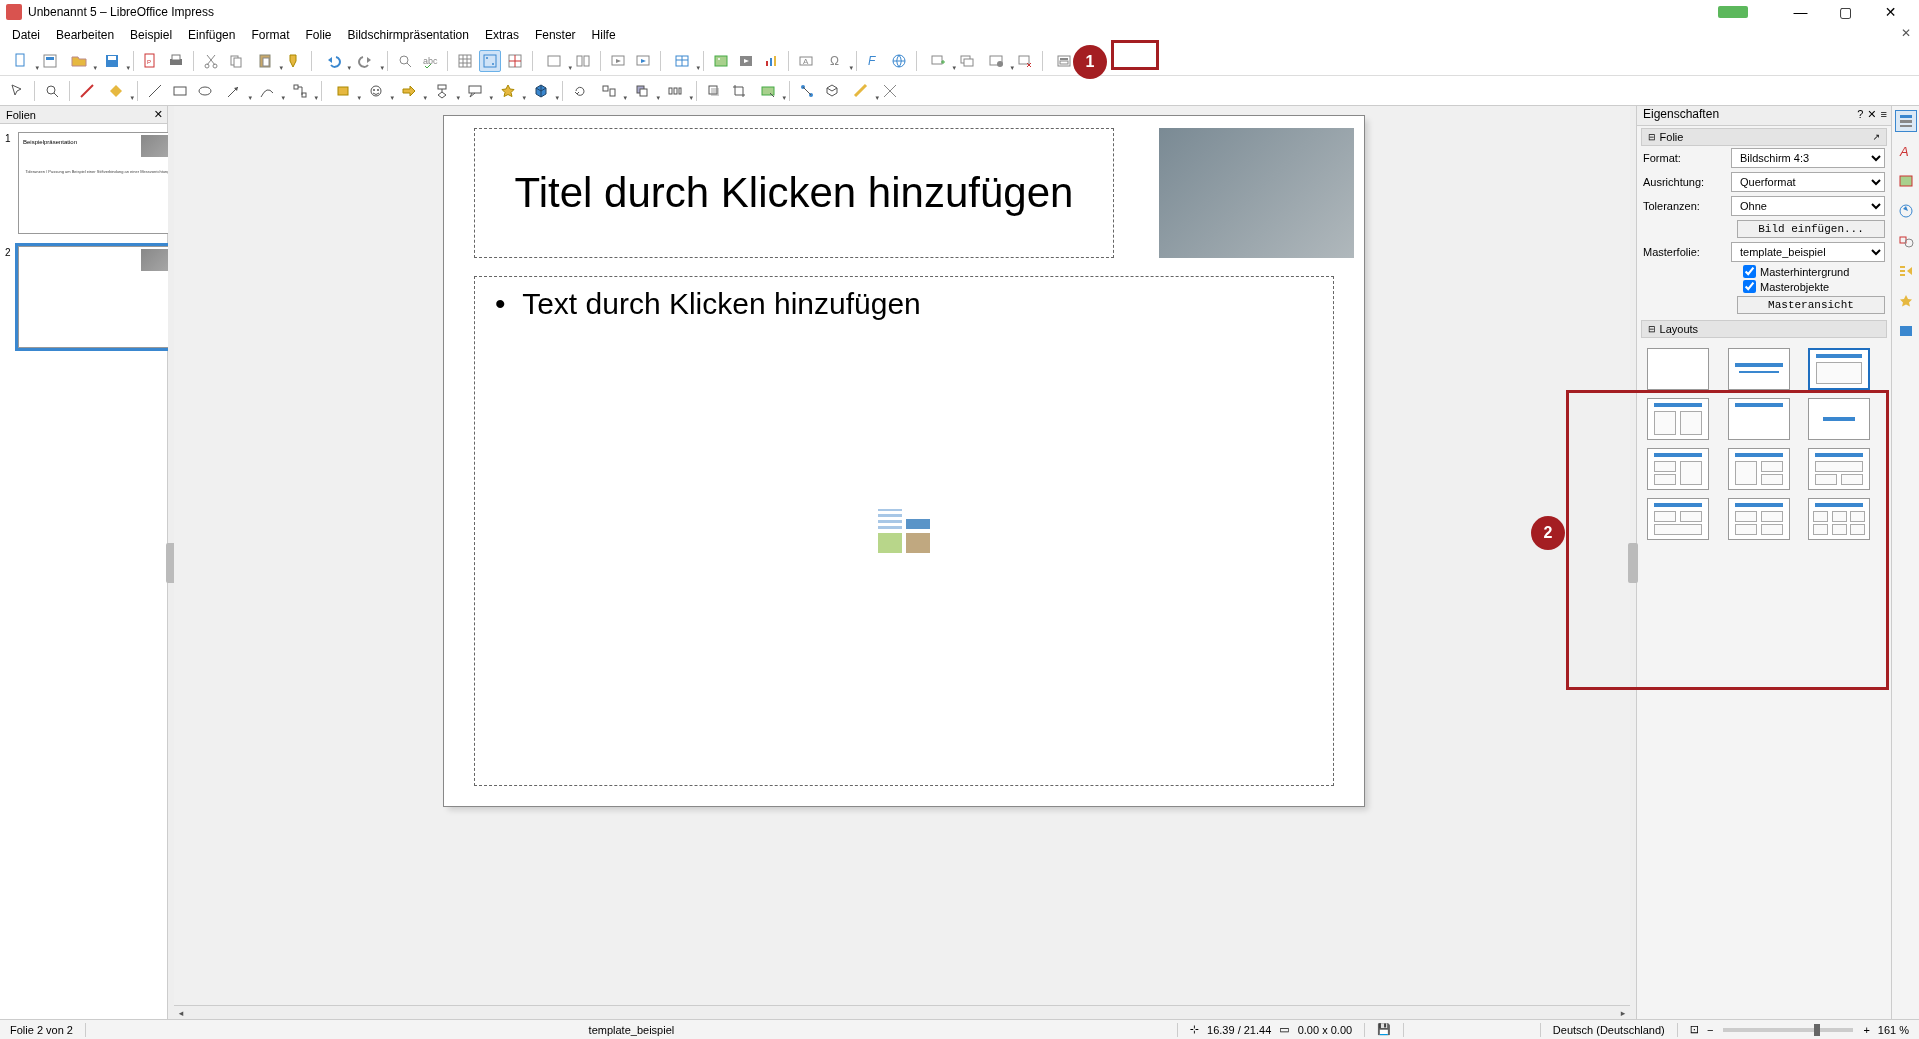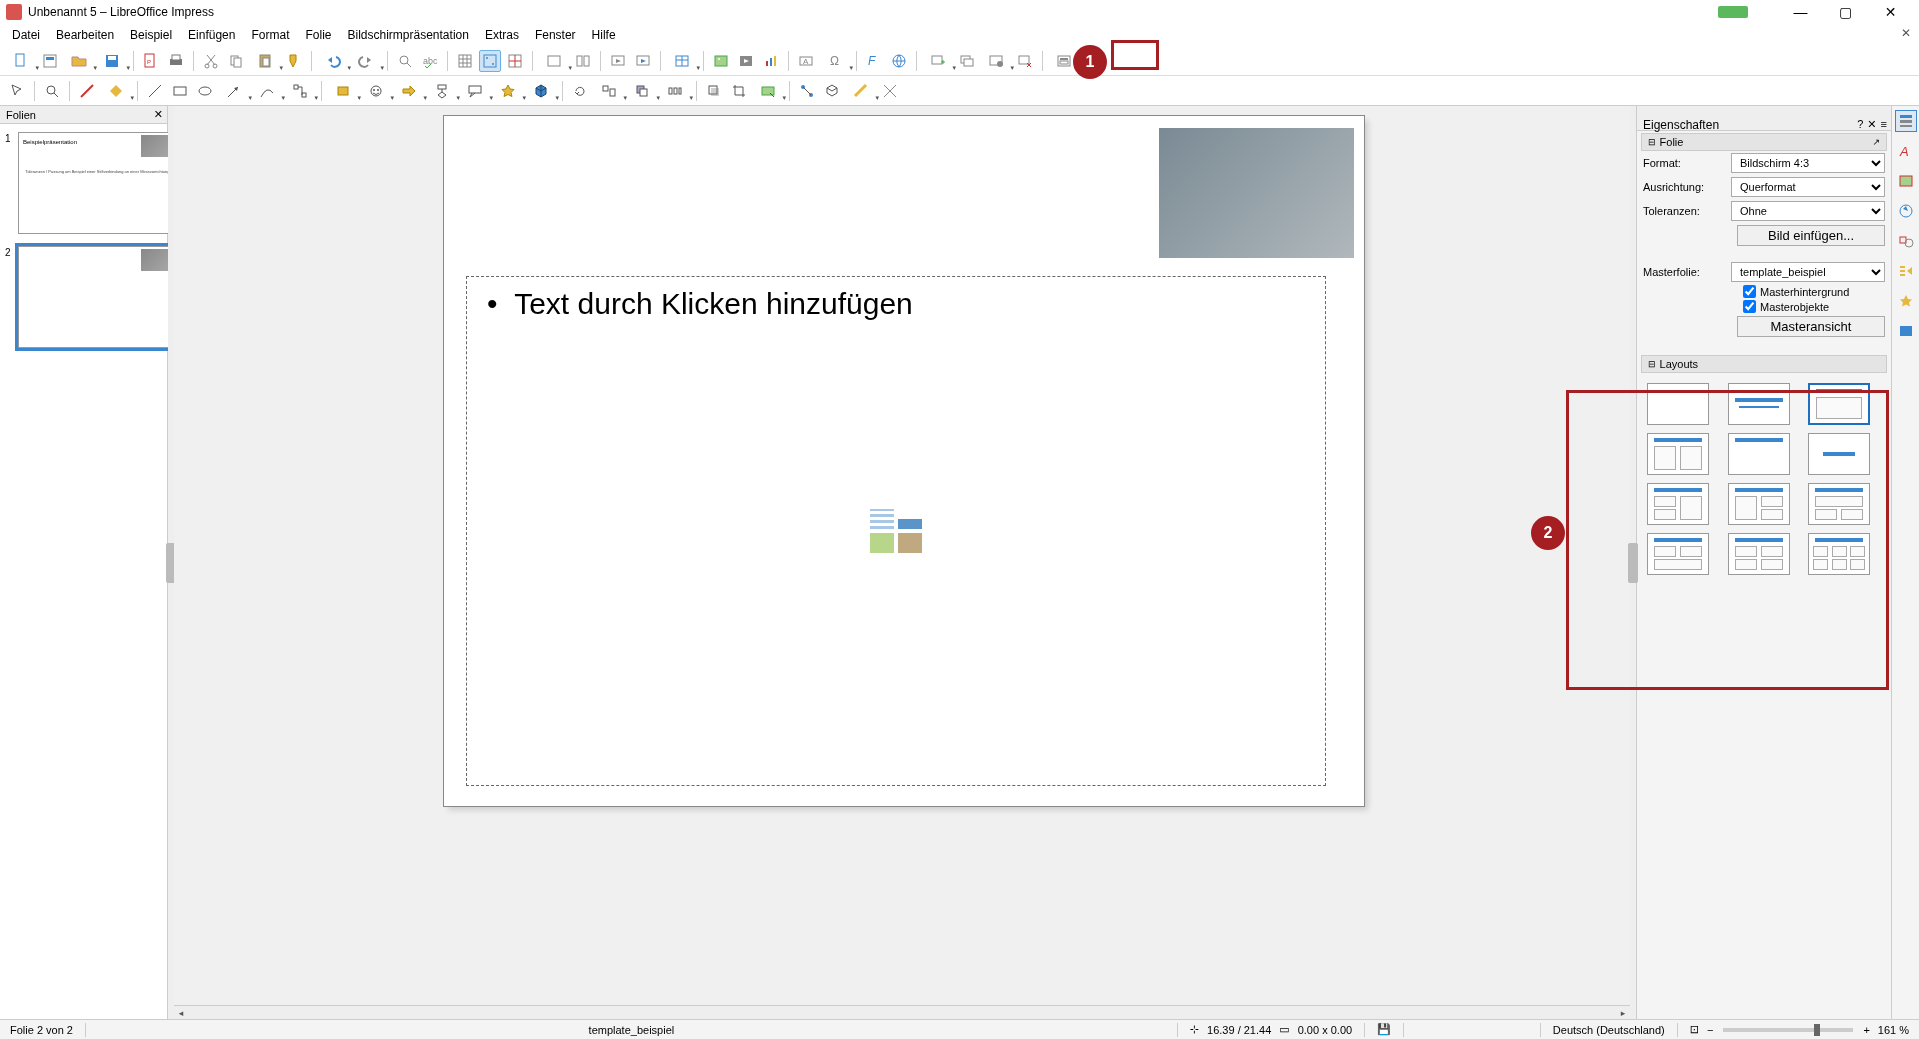--- a/index.html
+++ b/index.html
@@ -40,44 +40,44 @@
 .thumb-title { font-size: 6px; padding: 6px 4px 2px 4px; }
 .thumb-body { font-size: 4px; padding: 2px 4px; color: #444; text-align: center; }
 
 
 .editor { flex: 1; background: #f0f0f0; position: relative; display: flex; }
 .editor-canvas { flex: 1; position: relative; overflow: hidden; }
 .slide { position: absolute; left: 270px; top: 10px; width: 920px; height: 690px; background: #fff; box-shadow: 0 0 0 1px #888, 4px 4px 6px rgba(0,0,0,0.15); }
 .slide-title-box { position: absolute; left: 30px; top: 12px; width: 640px; height: 130px; border: 1px dashed #666; display: flex; align-items: center; justify-content: center; }
 .slide-title-box span { font-size: 42px; text-align: center; color: #000; line-height: 1.15; }
 .slide-img { position: absolute; right: 10px; top: 12px; width: 195px; height: 130px; background: linear-gradient(135deg,#7a8a94,#b0b8bc); }
-.slide-body-box { position: absolute; left: 22px; top: 160px; width: 860px; height: 510px; border: 1px dashed #666; padding: 10px 20px; }
+.slide-body-box { position: absolute; left: 30px; top: 160px; width: 860px; height: 510px; border: 1px dashed #666; padding: 10px 20px; }
 .slide-body-box .bullet { font-size: 30px; }
 .content-icons { position: absolute; left: 50%; top: 50%; transform: translate(-50%,-50%); display: grid; grid-template-columns: repeat(2,24px); gap: 4px; }
 .content-icons .ci { width: 24px; height: 20px; background: #ddd; display: flex; align-items: center; justify-content: center; font-size: 12px; }
 .ci.chart { background: linear-gradient(180deg,#fff 50%,#5a94c8 50%); }
 .ci.table { background: repeating-linear-gradient(0deg,#a8c7e6,#a8c7e6 3px,#fff 3px,#fff 6px); }
 .ci.img { background: #b8d68a; }
 .ci.video { background: #c0a880; }
 
 
 .splitter-v { width: 6px; background: #eee; position: relative; }
 .splitter-handle { position: absolute; left: -2px; top: 50%; width: 10px; height: 40px; background: #bbb; border-radius: 2px; transform: translateY(-50%); }
 
 
 .sidebar-right { width: 255px; background: #f4f4f4; border-left: 1px solid #ccc; display: flex; flex-direction: column; }
-.props-hdr { height: 20px; background: #eee; border-bottom: 1px solid #ccc; display: flex; align-items: flex-start; padding: 12px 6px; font-size: 12px; position: relative; }
+.props-hdr { height: 20px; background: #eee; border-bottom: 1px solid #ccc; display: flex; align-items: flex-end; padding: 4px 6px; font-size: 12px; position: relative; }
 .props-hdr .icons { position: absolute; right: 4px; display: flex; gap: 4px; font-size: 11px; }
 .section-hdr { background: #e4e4e4; border: 1px solid #ccc; padding: 2px 6px; font-size: 11px; display: flex; align-items: center; margin: 2px 4px 0 4px; }
 .section-hdr .tog { margin-right: 4px; font-size: 9px; }
 .section-hdr .popout { margin-left: auto; font-size: 9px; }
 .prop-row { display: flex; align-items: center; padding: 2px 6px; font-size: 11px; }
 .prop-row label { width: 88px; text-align: left; padding-right: 6px; }
 .prop-row select, .prop-row input[type=text] { flex: 1; font-size: 11px; height: 20px; border: 1px solid #aaa; background: #fff; padding: 0 4px; }
-.prop-btn { margin: 2px 6px 14px 100px; border: 1px solid #aaa; background: #f0f0f0; font-size: 13px; padding: 2px 0; text-align: center; }
+.prop-btn { margin: 2px 6px 2px 100px; border: 1px solid #aaa; background: #f0f0f0; font-size: 11px; padding: 2px 0; text-align: center; font-family: Liberation Mono, monospace; }
 .prop-chk { margin-left: 100px; font-size: 11px; display: flex; align-items: center; gap: 4px; padding: 1px 6px; }
 
 .layouts-grid { display: grid; grid-template-columns: repeat(3,1fr); gap: 8px; padding: 10px; }
 .layout-thumb { width: 62px; height: 42px; border: 1px solid #999; background: #fff; position: relative; }
 .layout-thumb.selected { border: 2px solid #1f6fc0; }
 .layout-thumb .lt-title { position: absolute; left: 6px; right: 6px; top: 4px; height: 4px; background: #3a87cf; }
 .layout-thumb .lt-sub { position: absolute; left: 10px; right: 10px; top: 12px; height: 2px; background: #3a87cf; }
 .layout-thumb .lt-content { position: absolute; border: 1px solid #aaa; background: #fafafa; }
 
 .sidebar-icons { width: 28px; background: #f4f4f4; border-left: 1px solid #ccc; display: flex; flex-direction: column; align-items: center; padding-top: 4px; gap: 8px; }
@@ -567,20 +567,23 @@
     </div>
   </div>
 
   <div class="splitter-v">
       <div class="splitter-handle"></div>
     </div>
 
   <div class="editor">
     <div class="editor-canvas">
       <div class="slide">
+        <div class="slide-title-box">
+          <span>Titel durch Klicken hinzufügen</span>
+        </div>
         <div class="slide-img"></div>
         <div class="slide-body-box">
           <div class="bullet">•&nbsp;&nbsp;<span>Text durch Klicken hinzufügen</span></div>
           <div class="content-icons">
             <div class="ci table"></div>
             <div class="ci chart"></div>
             <div class="ci img"></div>
             <div class="ci video"></div>
           </div>
         </div>

